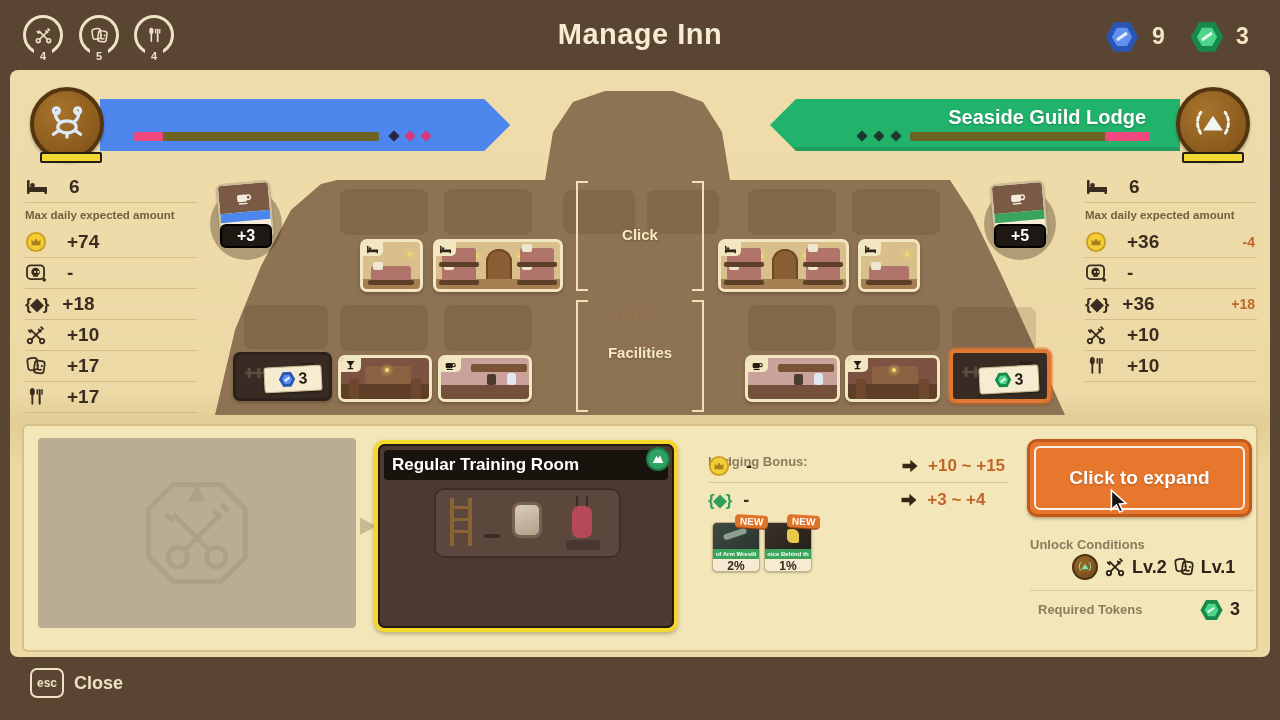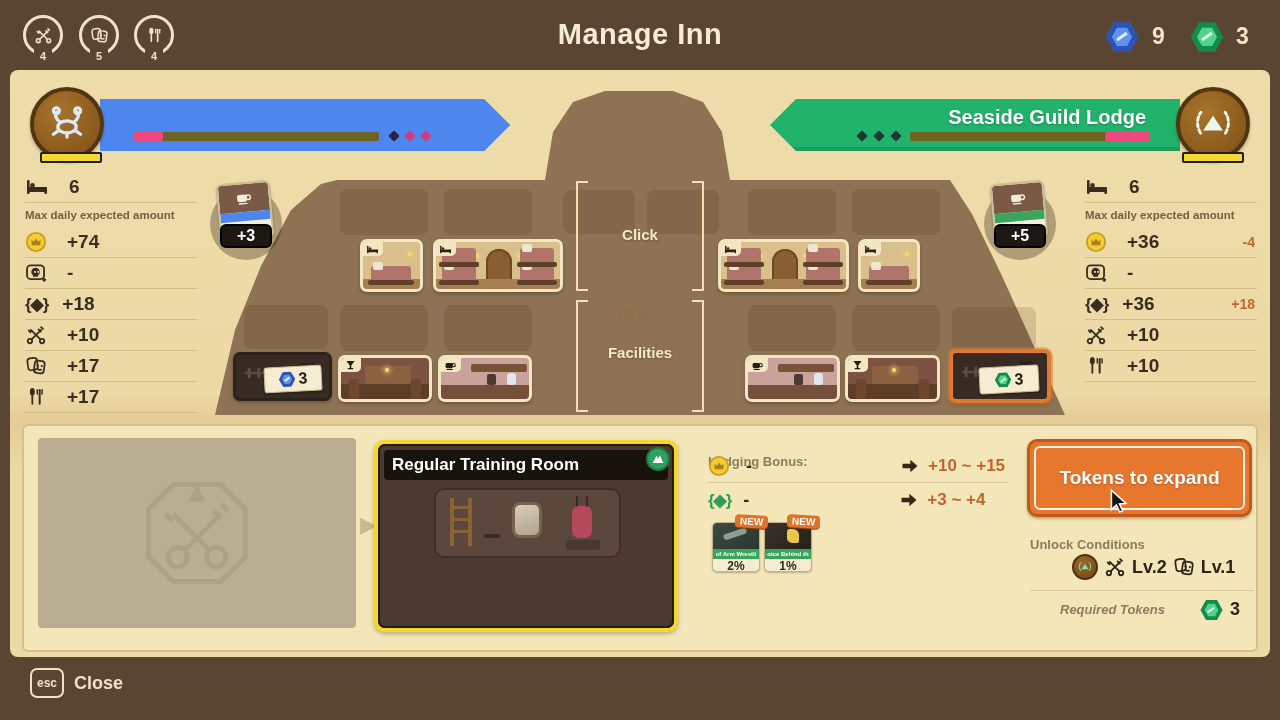--- a/index.html
+++ b/index.html
@@ -643,21 +643,21 @@
     <div class="mini-card" style="left:740px; top:96px;">
       <div class="new-badge">NEW</div>
       <div class="mini-img" style="background:linear-gradient(140deg,#3a332c,#262019);">
         <div class="abs" style="margin-left:22px; margin-top:6px; width:12px; height:14px; background:#e8c84a; border-radius:3px 6px 2px 5px;"></div>
       </div>
       <div class="mini-strip">oice Behind th</div>
       <div class="mini-pct">1%</div>
     </div>
 
     <div class="expand-btn">
-      <span class="expand-label">Tokens to expand</span>
+      <span class="expand-label">Click to expand</span>
     </div>
     <svg class="ic abs" style="left:1082px; top:62px; z-index:9;" width="26" height="26">
         <use href="#i-cursor"></use>
       </svg>
 
     <div class="uc-label" style="left:1006px; top:111px;">Unlock Conditions</div>
     <div class="uc-row" style="left:1048px; top:128px;">
       <span class="mini-emblem">
         <svg class="ic" width="16" height="16">
             <use href="#i-laurel-mountain"></use>
@@ -666,21 +666,21 @@
       <svg class="ic" width="22" height="22" color="#2e241a">
           <use href="#i-keys"></use>
         </svg>
       <span class="uc-lv">Lv.2</span>
       <svg class="ic" width="22" height="22" color="#2e241a">
           <use href="#i-masks"></use>
         </svg>
       <span class="uc-lv">Lv.1</span>
     </div>
     <div class="lb-div" style="left:1006px; top:164px; width:224px;"></div>
-    <div class="uc-label" style="left:1036px; top:176px;font-style:italic;">Required Tokens</div>
+    <div class="uc-label" style="left:1014px; top:176px;">Required Tokens</div>
     <div class="abs hex hex-green" style="left:1176px; top:173px; width:23px; height:22px;">
       <div class="hex-inner"></div>
         <div class="hex-mark"></div>
     </div>
     <div class="abs" style="left:1206px; top:173px; font-size:18px; font-weight:bold; color:#2e241a;">3</div>
   </div>
 
   <div class="esc-key">
     <span>esc</span>
   </div>

